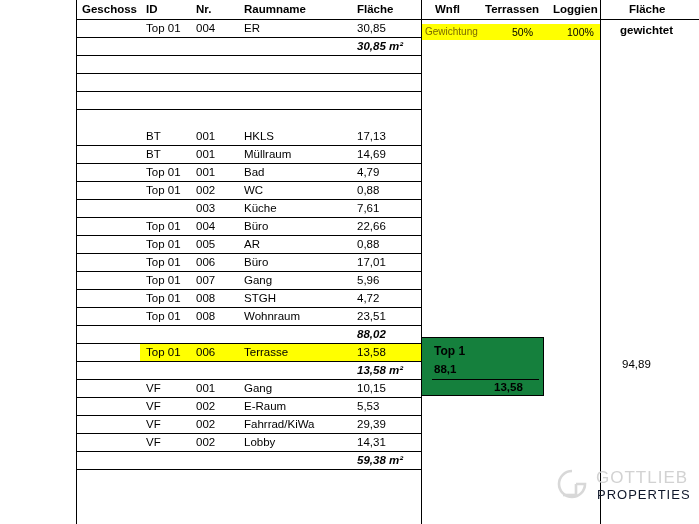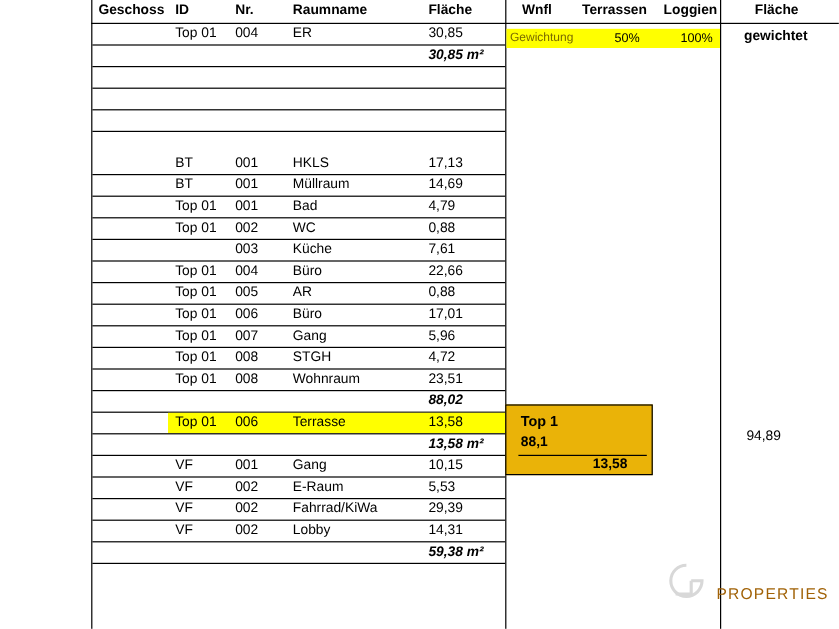--- a/index.html
+++ b/index.html
@@ -155,21 +155,21 @@
   }
   .row.hl .c { z-index: 2; }
 
   
   #top1box {
     position: absolute;
     left: 421px;
     top: 337px;
     width: 123px;
     height: 59px;
-    background: #eab308;
+    background: #15803d;
     border: 1.5px solid #000000;
     box-sizing: border-box;
   }
   #top1box .t-label {
     position: absolute;
     left: 12px; top: 6px;
     font-weight: bold;
     font-size: 12px;
   }
   #top1box .t-wnfl {
@@ -220,21 +220,21 @@
     left: 40px; top: 2px;
     font-size: 17px;
     letter-spacing: 1px;
     color: #d2d2d2;
   }
   #logo .sub {
     position: absolute;
     left: 41px; top: 21px;
     font-size: 13px;
     letter-spacing: 1px;
-    color: #a16207;
+    color: #0f172a;
   }
 </style>
 </head>
 <body>
 
 <div id="sheet">
 
   <div class="vrule vrule-left"></div>
   <div class="vrule vrule-mid"></div>
   <div class="vrule vrule-right"></div>
@@ -446,16 +446,17 @@
   </div>
 
   <div id="grand-total">94,89</div>
 
   <div id="logo">
     <svg class="mark" viewBox="0 0 34 34">
       <path d="M16 3 A13 13 0 1 0 29 16 L20 16" fill="none" stroke="#d8d8d8" stroke-width="2.6"></path>
       <path d="M20 16 L20 27" fill="none" stroke="#d8d8d8" stroke-width="2.6"></path>
       <path d="M7 27 L20 27" fill="none" stroke="#d8d8d8" stroke-width="2.6"></path>
     </svg>
+    <div class="brand">GOTTLIEB</div>
     <div class="sub">PROPERTIES</div>
   </div>
 
 </div>
 
 </body></html>

